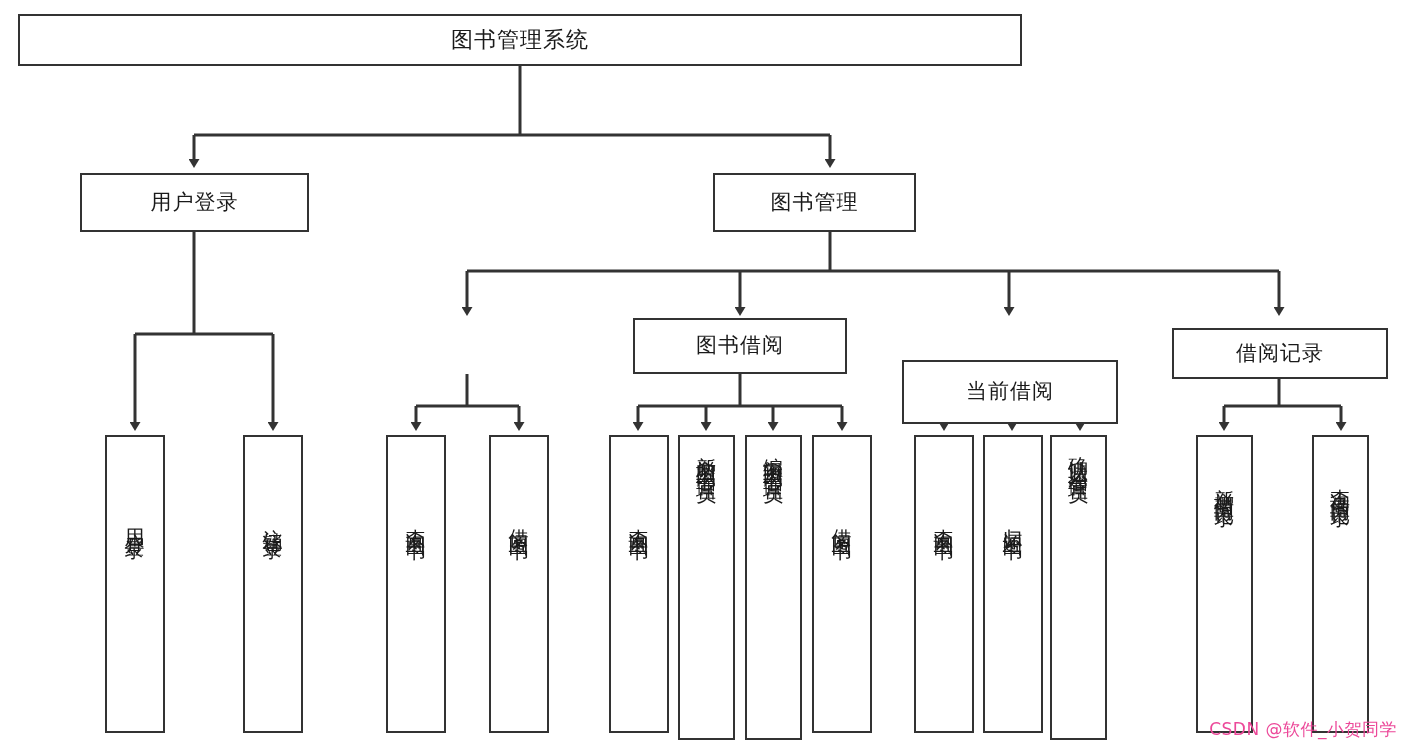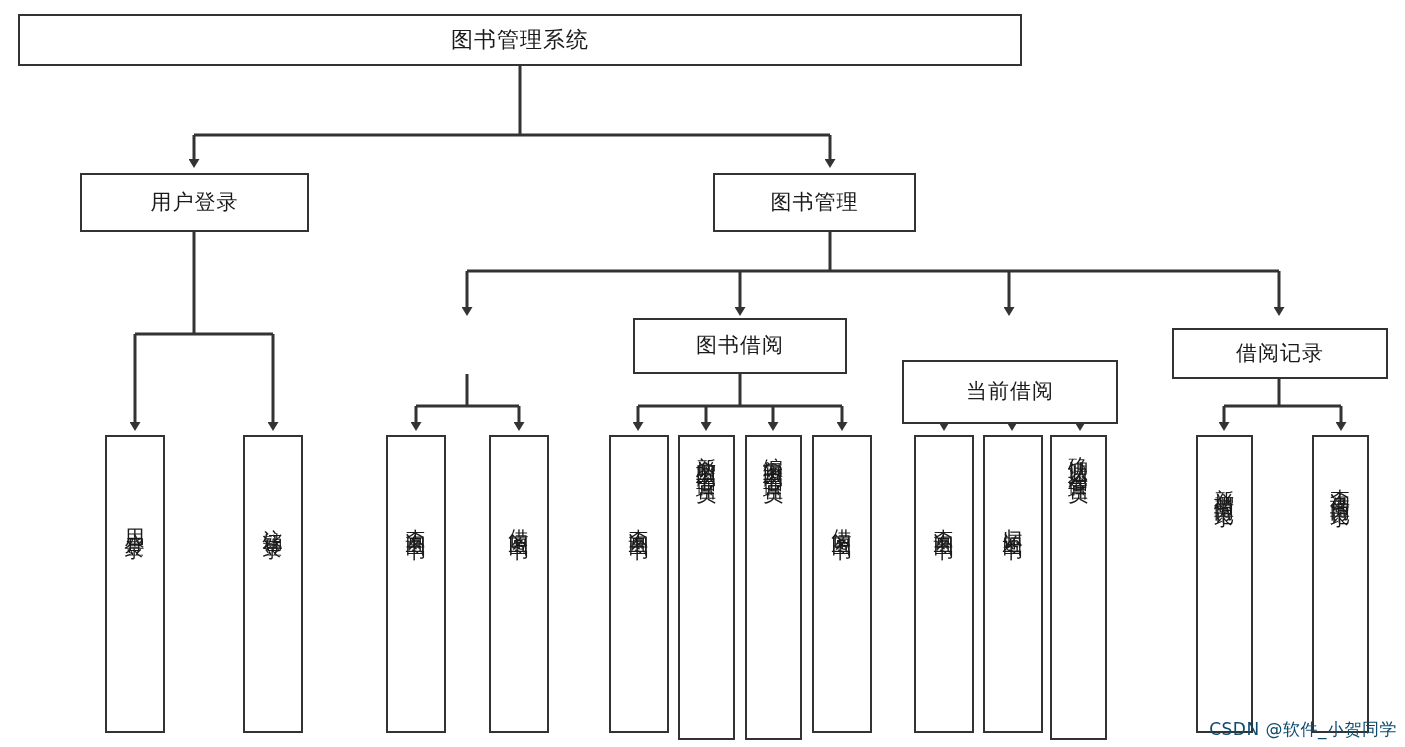--- a/index.html
+++ b/index.html
@@ -50,21 +50,21 @@
     align-items: center;
   }
   .node.root {
     font-size: 22px;
   }
   .watermark {
     position: absolute;
     right: 8px;
     bottom: 6px;
     font-size: 17px;
-    color: #0c4a6e;
+    color: #ec4899;
     letter-spacing: 0.5px;
     white-space: nowrap;
     user-select: none;
   }
 </style>
 </head>
 <body>
 
 <div id="canvas">
 

